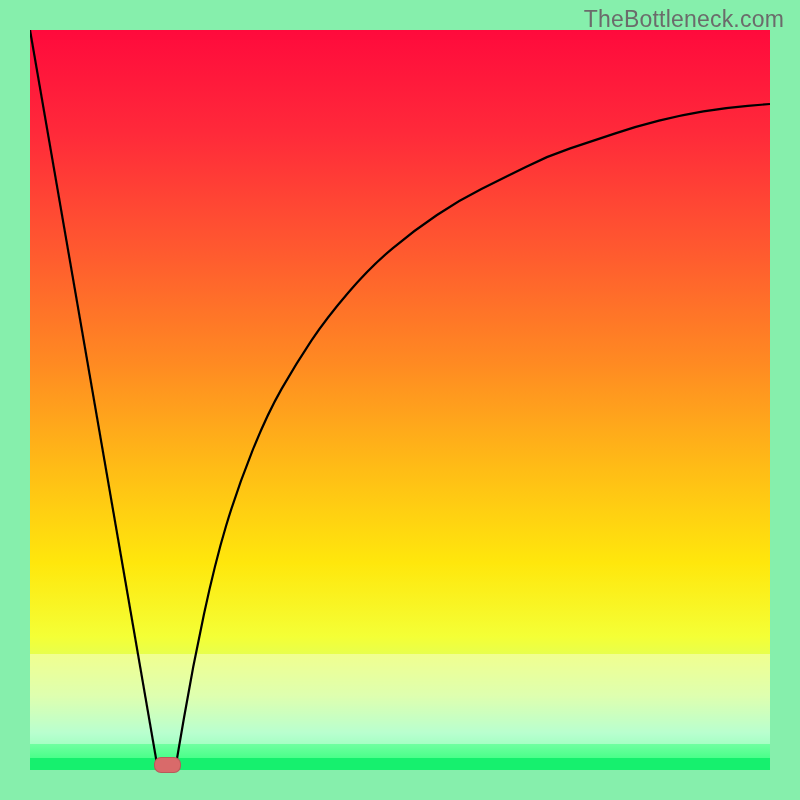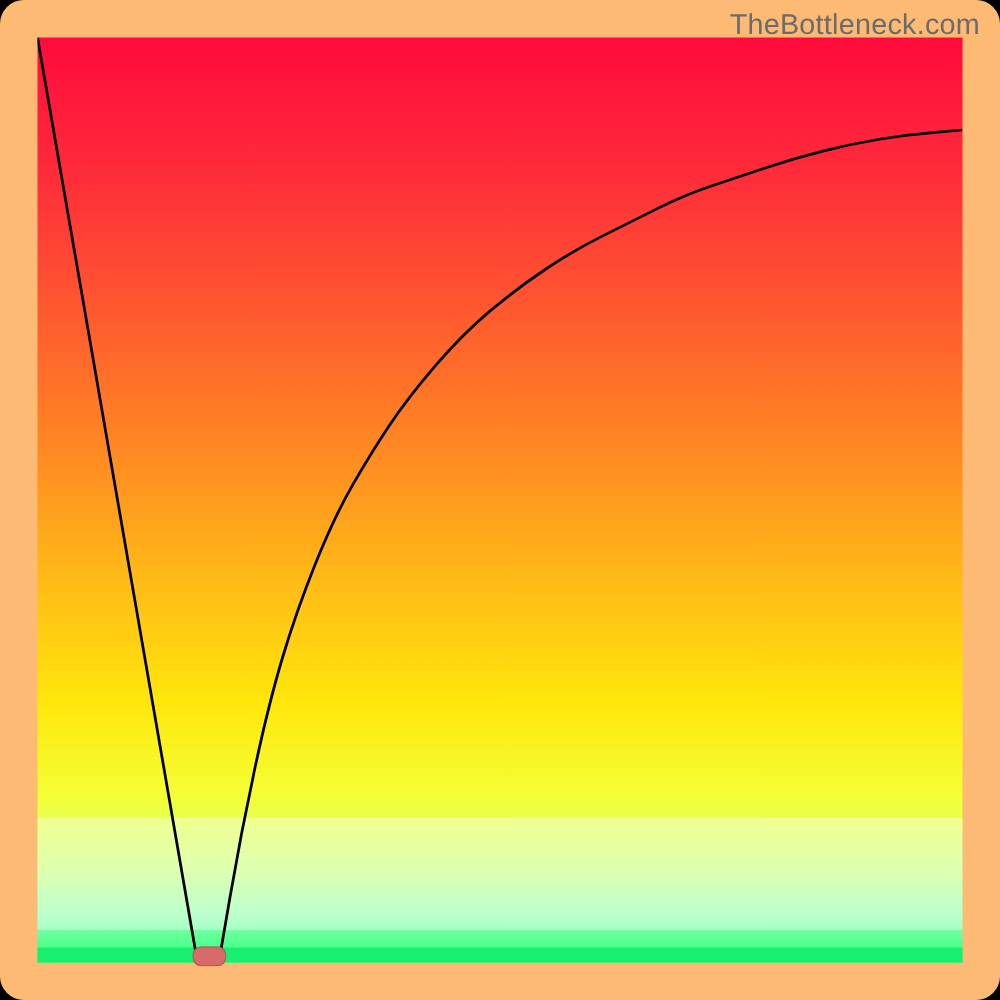--- a/index.html
+++ b/index.html
@@ -8,22 +8,21 @@
     width: 800px;
     height: 800px;
     background: #000;
     overflow: hidden;
     font-family: Arial, Helvetica, sans-serif;
   }
   .stage {
     position: relative;
     width: 800px;
     height: 800px;
-    background: #fdba74;
-    border-radius: 19px;
+    background: #86efac;
   }
   .plot-area {
     position: absolute;
     left: 30px;
     top: 30px;
     width: 740px;
     height: 740px;
     background: linear-gradient(
       to bottom,
       #ff0a3c 0%,

